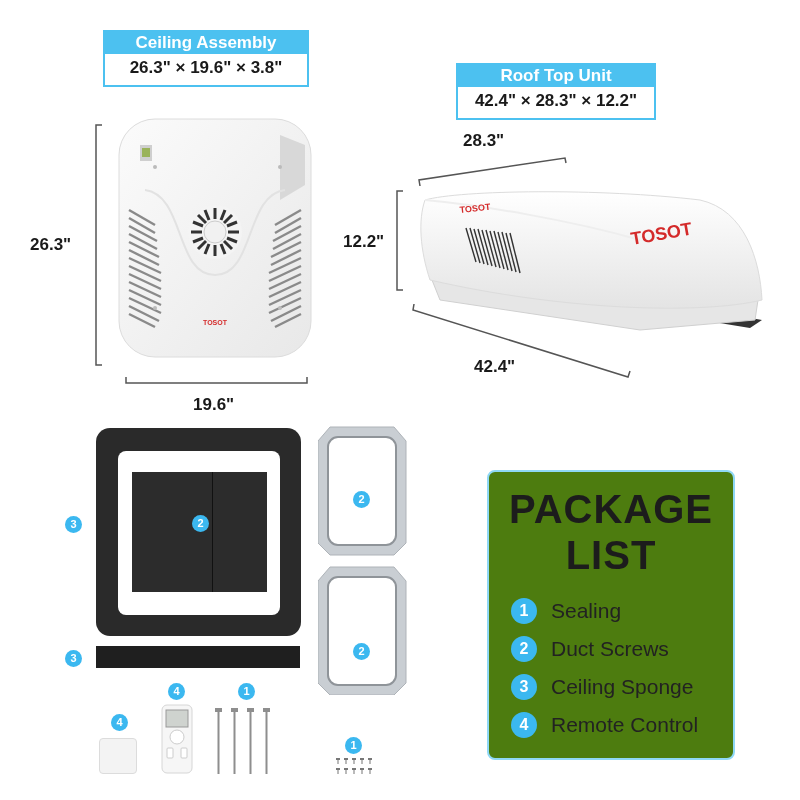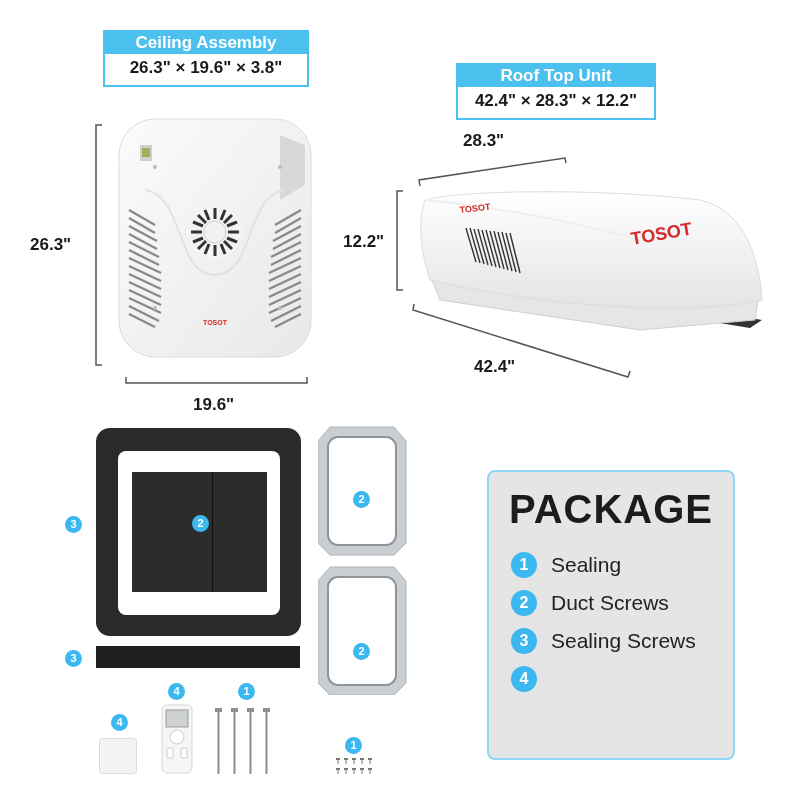--- a/index.html
+++ b/index.html
@@ -13,21 +13,21 @@
   .spec .dims { text-align:center; font-weight:bold; font-size:17px; line-height:28px; color:#1a1a1a; }
 
   .dimlabel { position:absolute; font-weight:bold; font-size:17px; color:#1a1a1a; }
 
   
   .badge { position:absolute; width:17px; height:17px; border-radius:50%; background:#3bb8f0; color:#fff;
            font-size:11px; font-weight:bold; text-align:center; line-height:17px; }
 
   
   .pkg { position:absolute; left:487px; top:470px; width:248px; height:290px; border:2px solid #8fd8f5;
-         border-radius:8px; box-sizing:border-box; background:#e5e5e5; }
+         border-radius:8px; box-sizing:border-box; background:#4d7c0f; }
   .pkg-title { text-align:center; font-weight:bold; font-size:40px; line-height:46px; margin-top:14px; letter-spacing:1px; color:#1c1c1c; }
   .pkg-list { margin:14px 0 0 22px; padding:0; list-style:none; }
   .pkg-list li { display:flex; align-items:center; height:38px; font-size:21px; color:#222; }
   .pkg-num { width:26px; height:26px; border-radius:50%; background:#3bb8f0; color:#fff; font-weight:bold;
              font-size:16px; text-align:center; line-height:26px; margin-right:14px; flex:none; }
 </style>
 </head>
 <body>
 
 <div class="spec" style="left:103px;top:30px;width:206px;height:57px;">
@@ -230,31 +230,33 @@
     <rect x="33" y="1" width="7" height="4"></rect>
       <rect x="35.5" y="5" width="2" height="62"></rect>
     <rect x="49" y="1" width="7" height="4"></rect>
       <rect x="51.5" y="5" width="2" height="62"></rect>
   </g>
 </svg>
 
 <div class="pkg">
   <div class="pkg-title">
     <div>PACKAGE</div>
+    <div>LIST</div>
   </div>
   <ul class="pkg-list">
     <li>
       <span class="pkg-num">1</span>
       <span>Sealing</span>
     </li>
     <li>
       <span class="pkg-num">2</span>
       <span>Duct Screws</span>
     </li>
     <li>
       <span class="pkg-num">3</span>
-      <span>Sealing Screws</span>
+      <span>Ceiling Sponge</span>
     </li>
     <li>
       <span class="pkg-num">4</span>
+      <span>Remote Control</span>
     </li>
   </ul>
 </div>
 
 </body></html>

